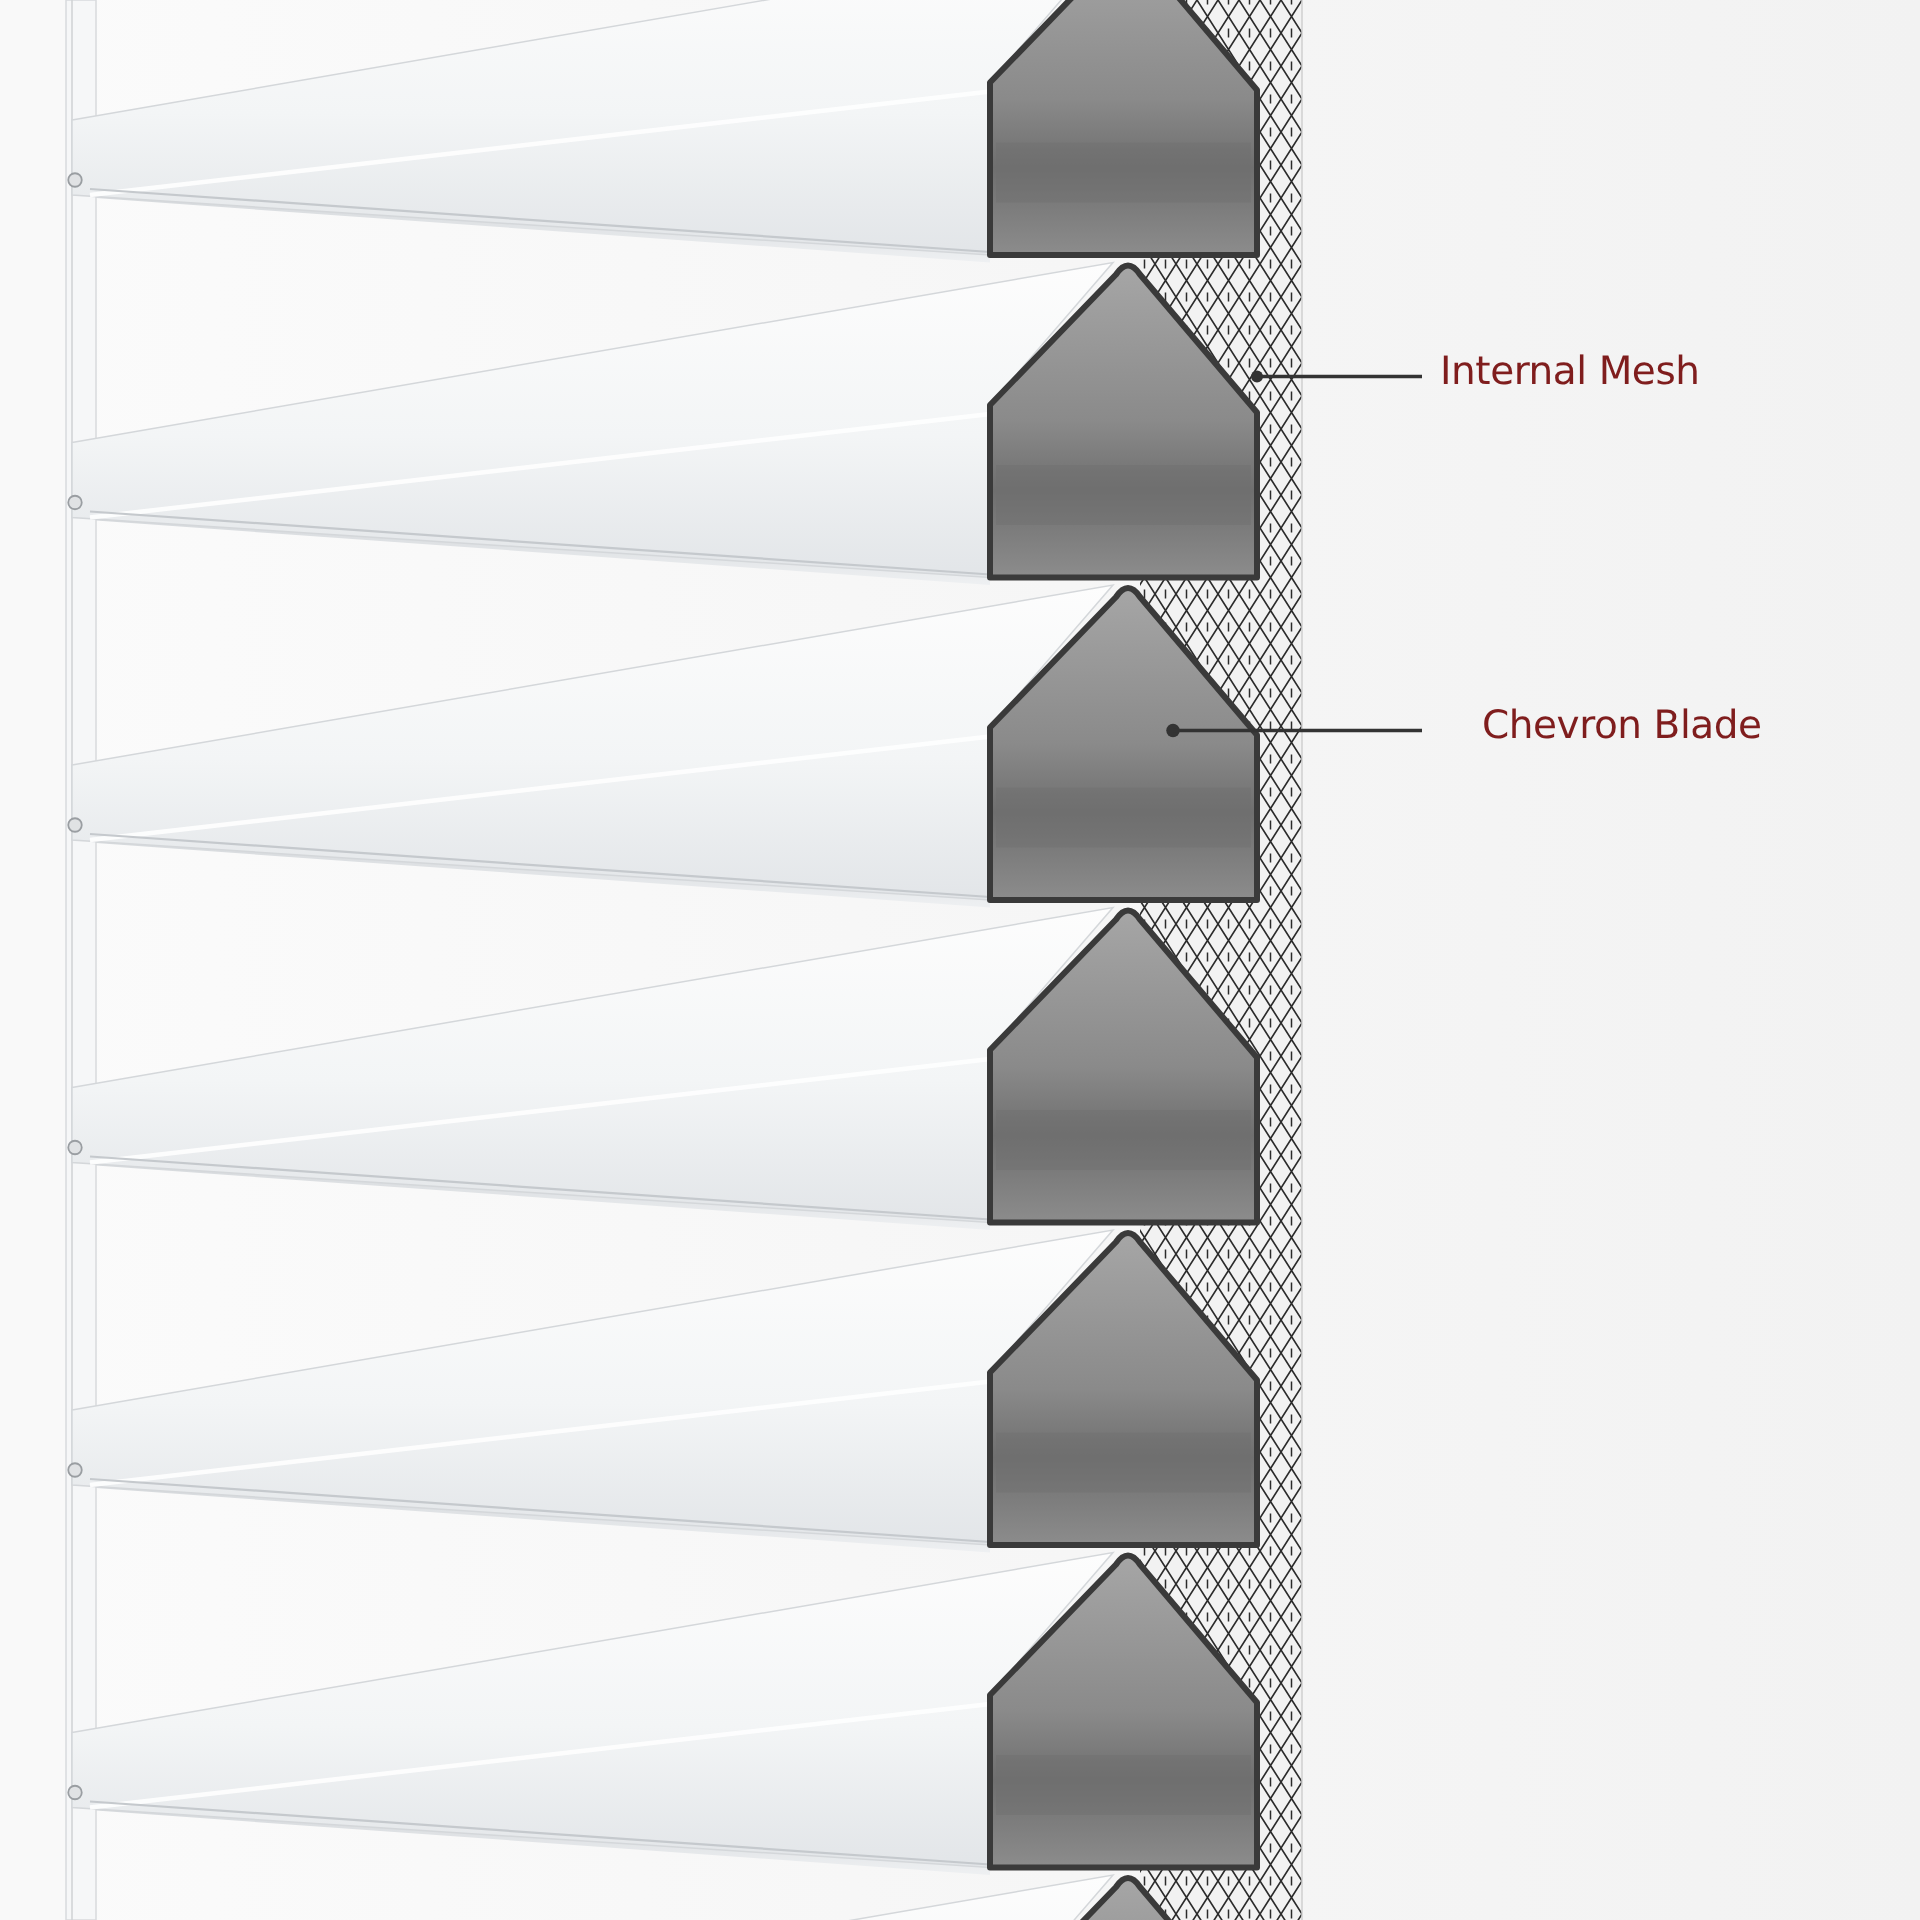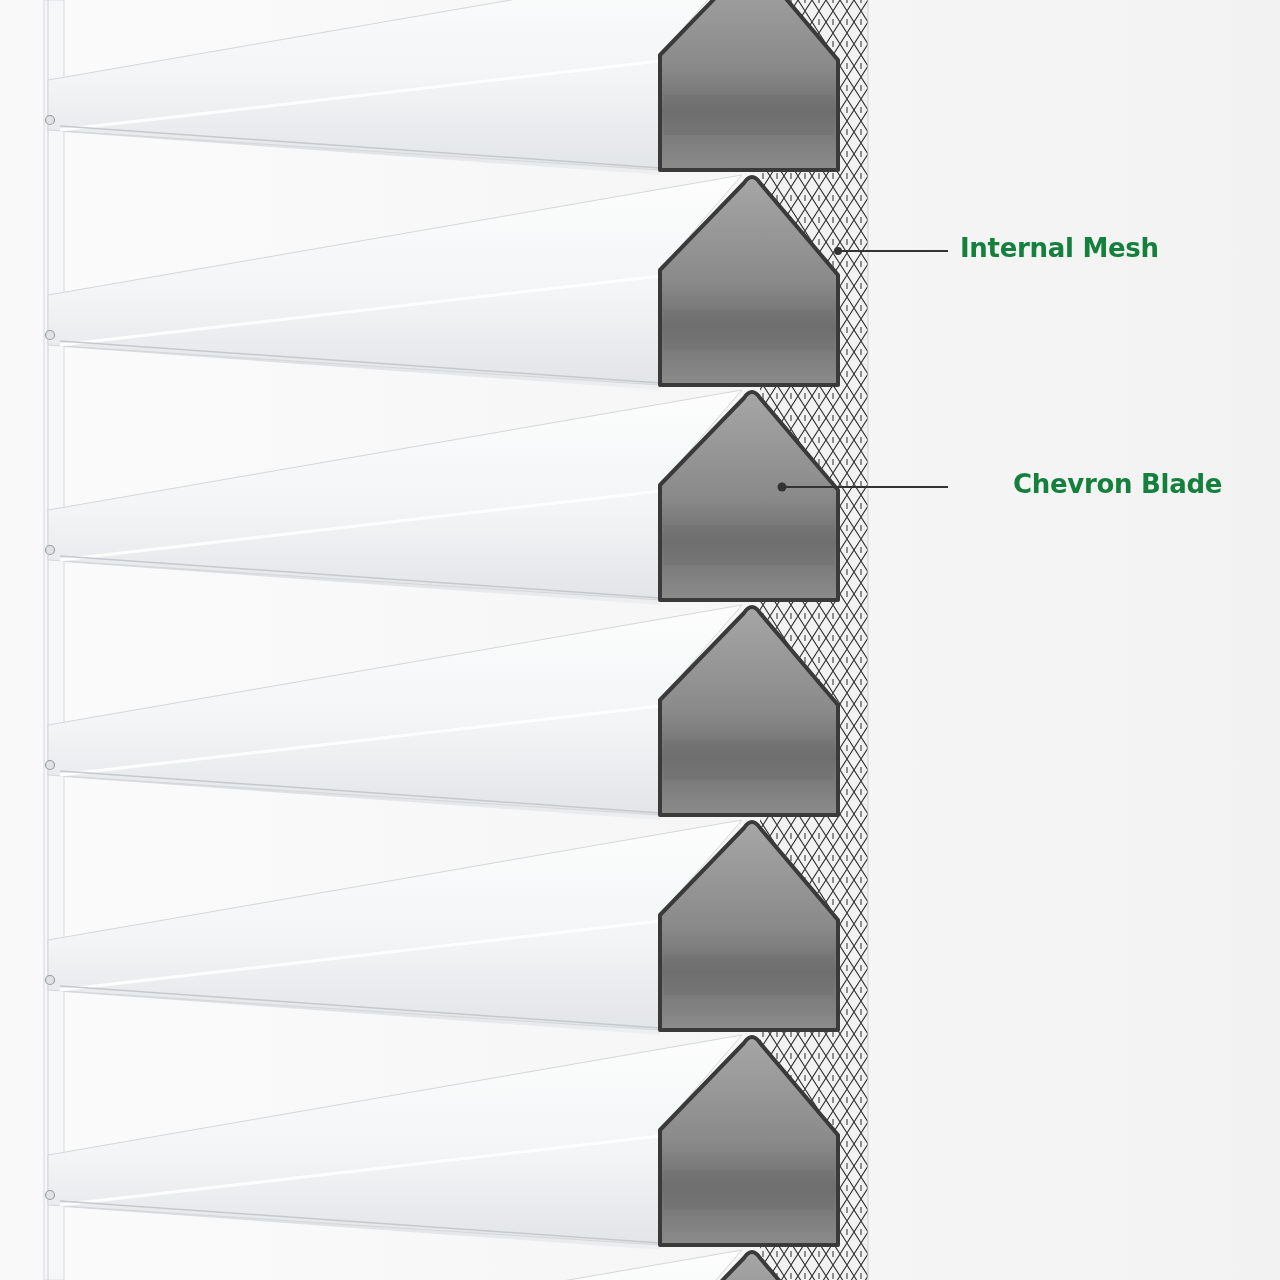--- a/index.html
+++ b/index.html
@@ -6,23 +6,23 @@
   body {
     width: 1280px; height: 1280px; overflow: hidden;
     background: #f4f4f4;
     position: relative;
     font-family: "DejaVu Sans", sans-serif;
   }
   #stage { position: absolute; left: 0; top: 0; width: 1280px; height: 1280px; }
   .callout-label {
     position: absolute;
     font-family: "DejaVu Sans", sans-serif;
-    font-weight: bold;
+    font-weight: normal;
     font-size: 26px;
-    color: #15803d;
+    color: #7f1d1d;
     white-space: nowrap;
     letter-spacing: -0.3px;
   }
 </style>
 </head>
 <body>
 
 <div id="stage">
   <svg id="art" width="1280" height="1280" viewBox="0 0 1280 1280" xmlns="http://www.w3.org/2000/svg">
     <defs>
@@ -135,14 +135,14 @@
       <circle cx="838" cy="251" r="4" fill="#333333"></circle>
       <line x1="838" y1="251" x2="948" y2="251" stroke="#333333" stroke-width="2.2"></line>
     </g>
     <g>
       <circle cx="782" cy="487" r="4.5" fill="#333333"></circle>
       <line x1="782" y1="487" x2="948" y2="487" stroke="#333333" stroke-width="2.2"></line>
     </g>
   </svg>
 
   <div class="callout-label" style="left:960px; top:233px;">Internal Mesh</div>
-  <div class="callout-label" style="left:1013px; top:469px;text-align:right;">Chevron Blade</div>
+  <div class="callout-label" style="left:988px; top:469px;text-align:right;">Chevron Blade</div>
 </div>
 
 </body></html>

